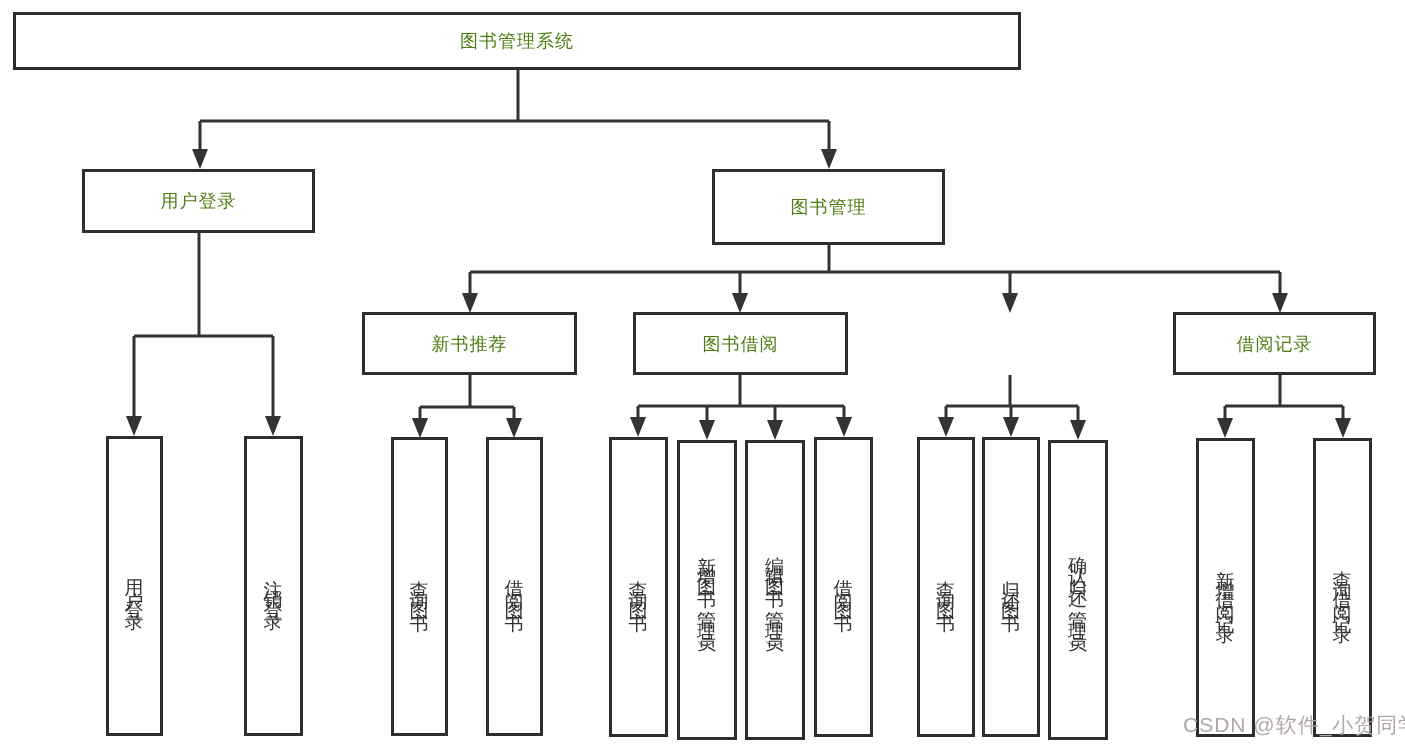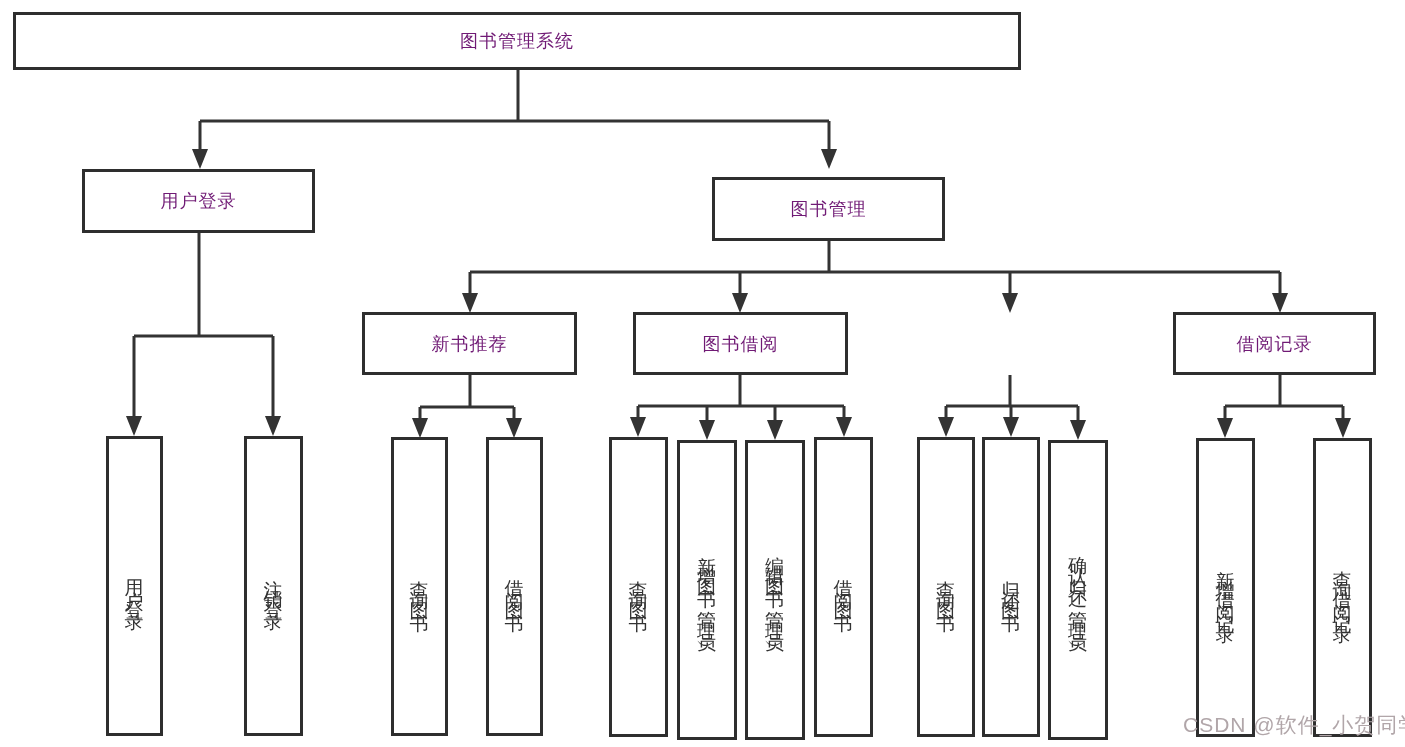--- a/index.html
+++ b/index.html
@@ -10,21 +10,21 @@
     font-family:"Liberation Sans", sans-serif;
     overflow:hidden;
   }
   #connectors{position:absolute;left:0;top:0;width:1405px;height:747px;}
   .box{
     position:absolute;
     box-sizing:border-box;
     background:#ffffff;
     border:3px solid #2e2e2e;
     display:flex;align-items:center;justify-content:center;
-    color:#701a75;
+    color:#4d7c0f;
     font-size:18px;
     letter-spacing:1px;
     white-space:nowrap;
   }
   .leaf{
     position:absolute;
     box-sizing:border-box;
     background:#ffffff;
     border:3px solid #2e2e2e;
     display:flex;align-items:center;justify-content:center;
@@ -91,21 +91,21 @@
     </g>
   </svg>
 
   <div class="box" style="left:13px;top:12px;width:1008px;height:58px;">
     <span>图书管理系统</span>
   </div>
 
   <div class="box" style="left:82px;top:169px;width:233px;height:64px;">
     <span>用户登录</span>
   </div>
-  <div class="box" style="left:712px;top:169px;width:233px;height:64px;margin-top:8px;">
+  <div class="box" style="left:712px;top:169px;width:233px;height:76px;">
     <span>图书管理</span>
   </div>
 
   <div class="box" style="left:362px;top:312px;width:215px;height:63px;">
     <span>新书推荐</span>
   </div>
   <div class="box" style="left:633px;top:312px;width:215px;height:63px;text-align:right;">
     <span>图书借阅</span>
   </div>
   <div class="box" style="left:1173px;top:312px;width:203px;height:63px;">

